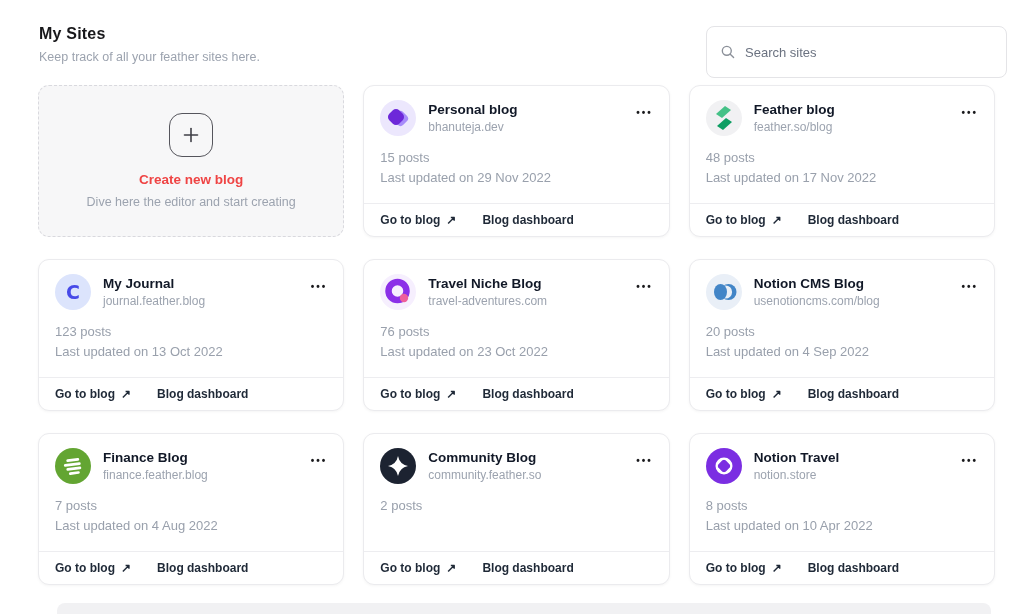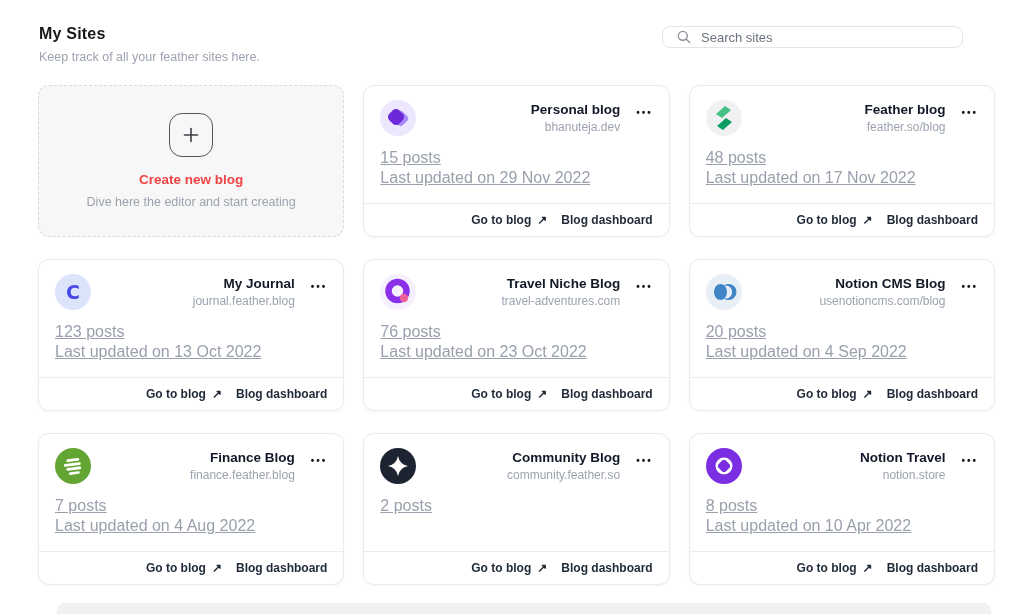--- a/index.html
+++ b/index.html
@@ -14,21 +14,21 @@
   
   .header-title {
     position:absolute; left:39px; top:25px;
     font-size:16px; font-weight:700; color:#18181b; letter-spacing:.2px;text-align:center;
   }
   .header-sub {
     position:absolute; left:39px; top:50px;
     font-size:12.5px; color:#9ca3af;
   }
   .search-box {
-    position:absolute; left:662px; top:26px; width:301px; height:22px;
+    position:absolute; left:706px; top:26px; width:301px; height:52px;
     border:1px solid #e4e4e7; border-radius:8px; background:#fff;
     display:flex; align-items:center; gap:9px; padding:0 13px;
   }
   .search-box svg { flex:none; }
   .search-box input {
     border:none; outline:none; background:transparent; width:100%;
     font-family:"Liberation Sans", sans-serif; font-size:13px; color:#374151;
   }
   .search-box input::placeholder { color:#6b7280; opacity:1; }
 
@@ -54,34 +54,34 @@
 
   .card {
     background:#fff; border:1px solid #ebebee;
     box-shadow:0 1px 3px rgba(0,0,0,.045);
     display:flex; flex-direction:column; overflow:hidden;
   }
   .card-body { flex:1; padding:14px 16px 0 16px; }
   .card-top  { display:flex; align-items:flex-start; gap:12px; }
   .avatar    { width:36px; height:36px; flex:none; }
   .avatar svg{ display:block; }
-  .titles    { flex:1; padding-top:2px;text-align:right; }
+  .titles    { flex:1; padding-top:2px; }
   .site-name   { font-size:13.5px; font-weight:700; color:#111827; margin-bottom:3px; }
   .site-domain { font-size:12px; color:#9ca3af; }
   .menu {
     background:none; border:none; cursor:pointer;
     font-size:10px; font-weight:700; letter-spacing:2px; color:#18181b;
     padding:8px 0 4px 4px; line-height:1;
   }
   .meta { margin-top:12px; }
-  .posts, .updated { font-size:16px; color:#99a0ac; line-height:20px;text-decoration:underline; }
+  .posts, .updated { font-size:13px; color:#99a0ac; line-height:20px; }
   .card-footer {
     border-top:1px solid #ededf0; height:33px; flex:none;
-    display:flex; align-items:center; justify-content:flex-end;
-    gap:14px; padding:0 16px;
+    display:flex; align-items:center; 
+    gap:26px; padding:0 16px;
   }
   .flink {
     font-size:12px; font-weight:700; color:#1f2937; text-decoration:none;
     display:inline-flex; align-items:center; gap:6px; cursor:pointer;
   }
   .ext { font-size:12px; font-weight:700; color:#1f2937; }
 
   
   .bottom-strip {
     position:absolute; left:57px; top:603px; width:934px; height:11px;

